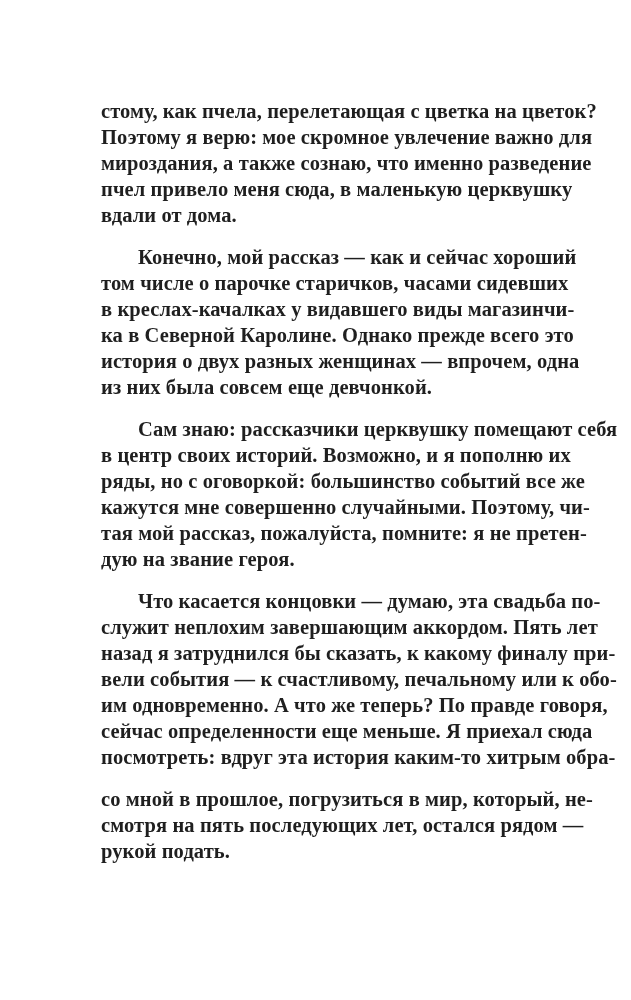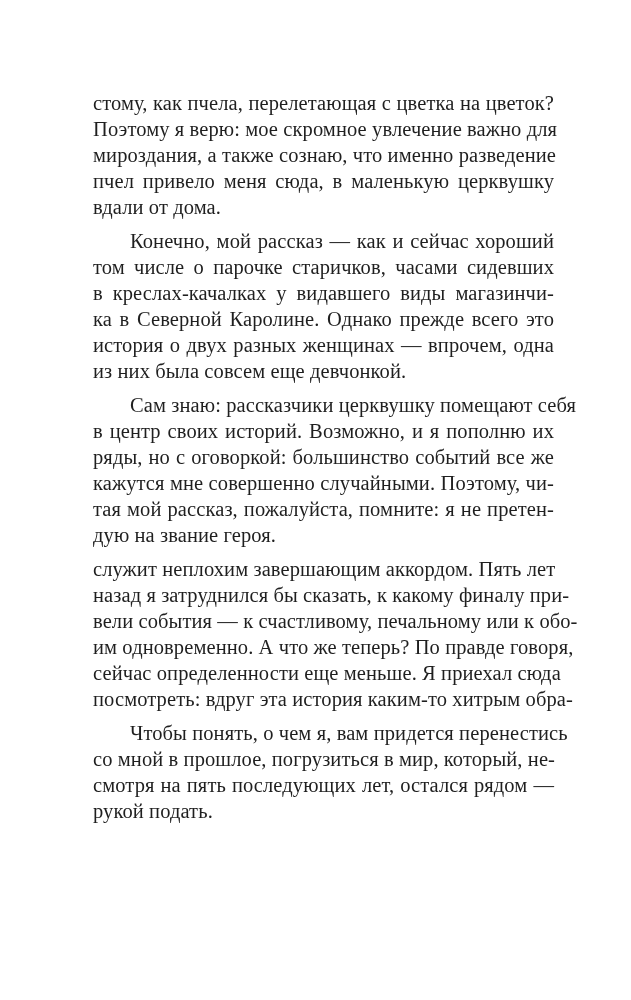--- a/index.html
+++ b/index.html
@@ -23,22 +23,23 @@
     position: absolute;
     left: 85px;
     top: 82px;
     width: 477px;
     font-size: 20.5px;
     line-height: 26px;
     color: var(--ink, #1f1f1f);
     letter-spacing: 0.1px;
   }
   .para {
-    margin: 8px;
+    margin: 16px;
     padding: 0;
+    font-weight: bold;
   }
   .line {
     white-space: nowrap;
     text-align: justify;
     
     text-align-last: justify;
     height: 26px;
   }
   .line.indent {
     text-indent: 37px;
@@ -69,27 +70,27 @@
       </div>
       <div class="para">
         <div class="line indent">Сам знаю: рассказчики церквушку помещают себя</div>
         <div class="line">в центр своих историй. Возможно, и я пополню их</div>
         <div class="line">ряды, но с оговоркой: большинство событий все же</div>
         <div class="line">кажутся мне совершенно случайными. Поэтому, чи-</div>
         <div class="line">тая мой рассказ, пожалуйста, помните: я не претен-</div>
         <div class="line last">дую на звание героя.</div>
       </div>
       <div class="para">
+        <div class="line indent">Что касается концовки — думаю, эта свадьба по-</div>
         <div class="line">служит неплохим завершающим аккордом. Пять лет</div>
         <div class="line">назад я затруднился бы сказать, к какому финалу при-</div>
         <div class="line">вели события — к счастливому, печальному или к обо-</div>
         <div class="line">им одновременно. А что же теперь? По правде говоря,</div>
         <div class="line">сейчас определенности еще меньше. Я приехал сюда</div>
         <div class="line">посмотреть: вдруг эта история каким-то хитрым обра-</div>
       </div>
       <div class="para">
-        <div class="line indent">Чтобы понять, о чем я, вам придется перенестись</div>
         <div class="line">со мной в прошлое, погрузиться в мир, который, не-</div>
         <div class="line">смотря на пять последующих лет, остался рядом —</div>
         <div class="line last">рукой подать.</div>
       </div>
     </div>
 </main>
 
 </body></html>

